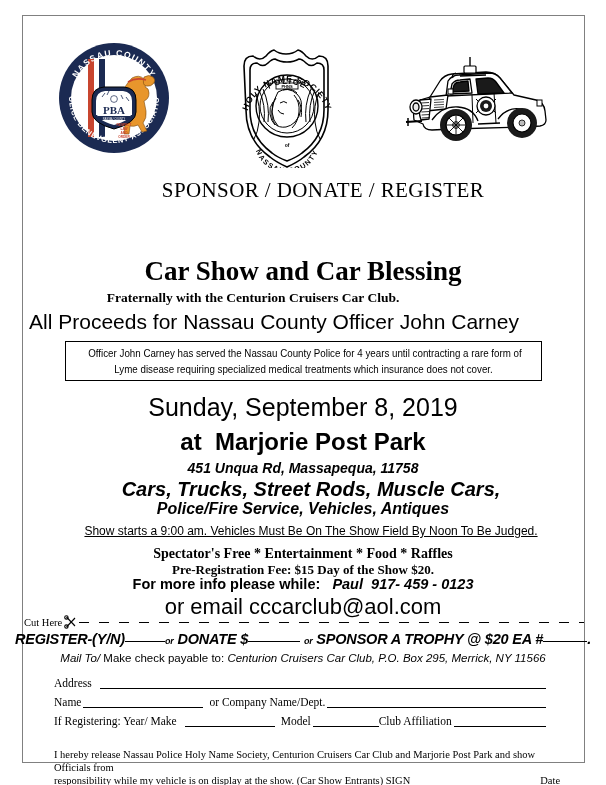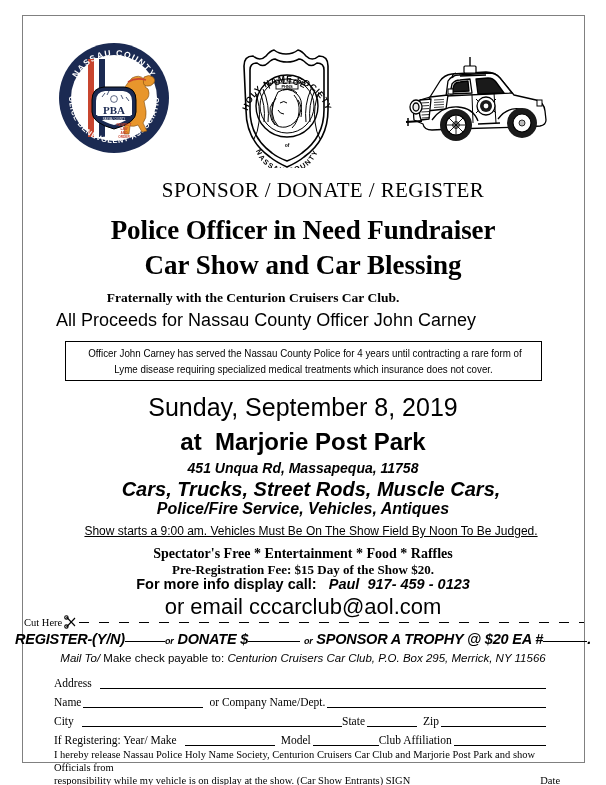--- a/index.html
+++ b/index.html
@@ -62,36 +62,37 @@
     padding-left: 20px;
   }
   .t-title1 {
     position: absolute; left: 0; top: 215px; width: 606px;
     font-family: "Liberation Serif", serif;
     font-weight: bold;
     font-size: 27px;
     letter-spacing: -0.1px;
   }
   .t-title2 {
-    position: absolute; left: 0; top: 250px; width: 606px;
+    position: absolute; left: 0; top: 256px; width: 606px;
     font-family: "Liberation Serif", serif;
     font-weight: bold;
     font-size: 27px;
   }
   .t-fraternally {
     position: absolute; left: 0; top: 290px; width: 506px;
     font-family: "Liberation Serif", serif;
     font-weight: bold;
     font-size: 13.5px;
   }
   .t-proceeds {
     position: absolute; left: 0; top: 310px; width: 532px;
     font-family: "Liberation Sans", sans-serif;
-    font-size: 18px;
+    font-size: 21px;
     font-weight: normal;
+    padding-left: 8px;
   }
 
   
   .stmt-box {
     position: absolute;
     left: 65px;
     top: 341px;
     width: 477px;
     height: 40px;
     border: 1px solid #000;
@@ -474,21 +475,20 @@
         <g stroke="#000" stroke-width="1" fill="#ffffff">
           <rect x="50" y="41" width="5" height="5"></rect>
           <rect x="139" y="52" width="5" height="6"></rect>
         </g>
       </svg>
     </div>
   </div>
 
   <div class="t-sponsor center">SPONSOR / DONATE / REGISTER</div>
 
-  <div class="t-title1 center">Police Officer in Need Fundraiser</div>
 
   <div class="t-title2 center">Car Show and Car Blessing</div>
 
   <div class="t-fraternally center">Fraternally with the Centurion Cruisers Car Club.</div>
 
   <div class="t-proceeds center">All Proceeds for Nassau County Officer John Carney</div>
 
   <div class="stmt-box">
     <div class="stmt-line">Officer John Carney has served the Nassau County Police for 4 years until contracting a rare form of</div>
     <div class="stmt-line">Lyme disease requiring specialized medical treatments which insurance does not cover.</div>
@@ -509,21 +509,21 @@
 
   <div class="t-showstart center">
     <span>Show starts a 9:00 am.  Vehicles Must Be On The Show Field By Noon To Be Judged.</span>
   </div>
 
   <div class="t-spect center">Spectator's Free * Entertainment * Food  * Raffles</div>
 
   <div class="t-prereg center">Pre-Registration Fee: $15 Day of the Show $20.</div>
 
   <div class="t-callinfo center">
-    <span>For more info display call:</span>&nbsp;&nbsp;
+    <span>For more info please while:</span>&nbsp;&nbsp;
     <span class="phone">Paul</span>&nbsp;
     <span class="phone">917- 459 - 0123</span>
   </div>
 
   <div class="t-email center">
     <span>or email</span>
     <span>cccarclub@aol.com</span>
   </div>
 
   <div class="cut-row">
@@ -563,30 +563,20 @@
     </div>
 
     <div class="form-row">
       <span class="lbl">Name</span>
       <span class="rule-fixed-120"></span>
       <span class="gap-6"></span>
       <span class="lbl">or Company Name/Dept.</span>
       <span class="rule"></span>
     </div>
 
-    <div class="form-row">
-      <span class="lbl">City</span>
-      <span class="gap-6"></span>
-      <span class="rule"></span>
-      <span class="lbl">State</span>
-      <span class="rule-fixed-50"></span>
-      <span class="gap-6"></span>
-      <span class="lbl">Zip</span>
-      <span class="rule-fixed-105"></span>
-    </div>
 
     <div class="form-row">
       <span class="lbl">If Registering: Year/ Make</span>
       <span class="gap-6"></span>
       <span class="rule-fixed-90"></span>
       <span class="gap-6"></span>
       <span class="lbl">Model</span>
       <span class="rule-fixed-66"></span>
       <span class="lbl">Club Affiliation</span>
       <span class="rule"></span>

